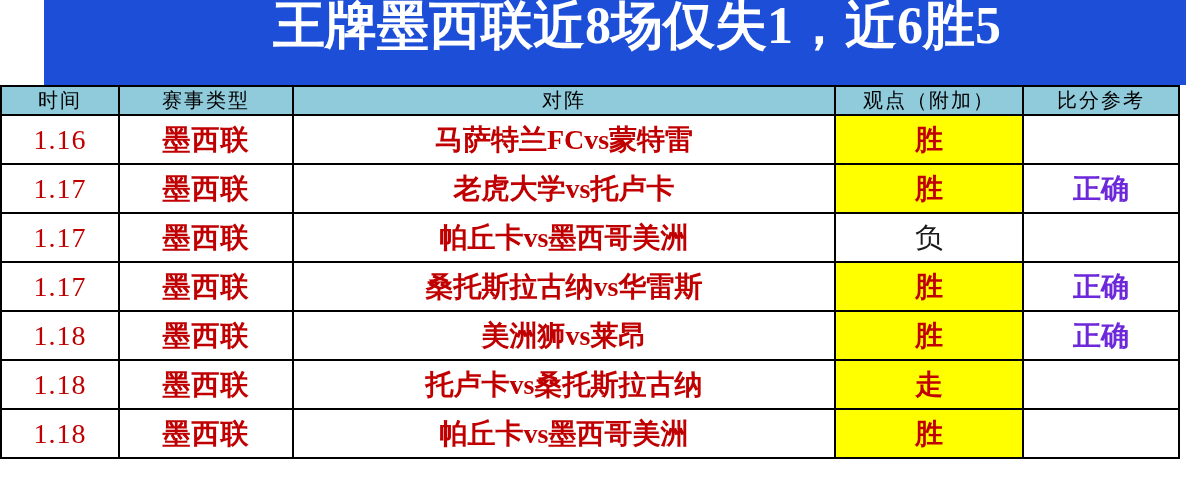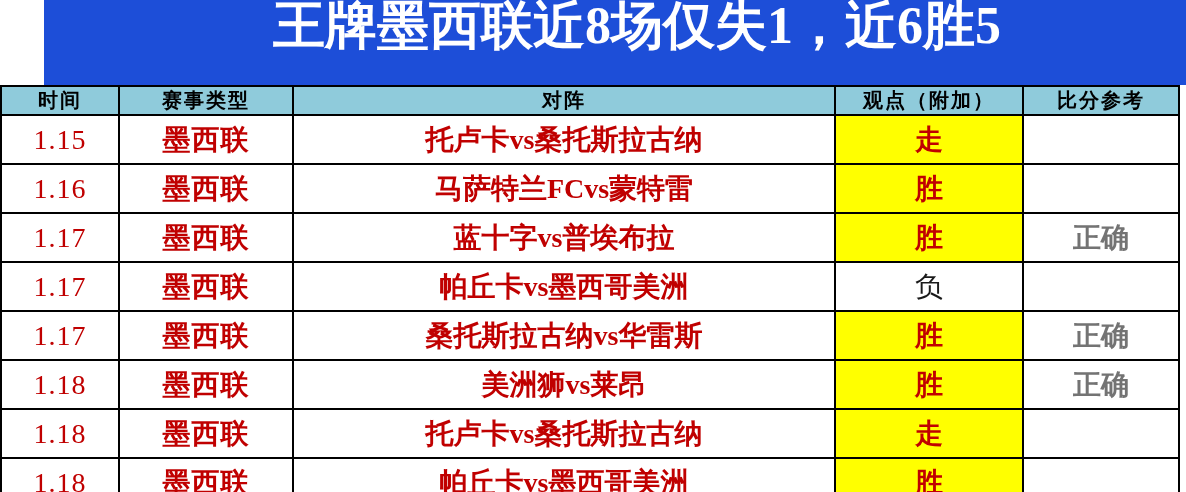--- a/index.html
+++ b/index.html
@@ -63,21 +63,21 @@
     padding: 0;
     overflow: hidden;
     white-space: nowrap;
   }
 
   thead th {
     background: #8fcbdb;
     color: #000000;
     height: 27px;
     font-size: 20px;
-    font-weight: bold;
+    font-weight: normal;
     font-family: "Liberation Serif", "DejaVu Serif", serif;
     letter-spacing: 2px;
   }
 
   tbody td {
     height: 47px;
     background: #ffffff;
     color: #c00000;
     font-size: 28px;
     font-weight: bold;
@@ -95,21 +95,21 @@
     background: #ffff00;
     color: #c00000;
   }
   tbody td.cell-view.plain {
     background: #ffffff;
     color: #1a1a1a;
     font-weight: normal;
   }
   tbody td.cell-score {
     background: #ffffff;
-    color: #737373;
+    color: #6d28d9;
   }
 </style>
 </head>
 <body>
 
 <div id="app">
 
   <div class="banner">
     <div class="banner-title">王牌墨西联近8场仅失1，近6胜5</div>
   </div>
@@ -126,37 +126,30 @@
       <tr>
         <th>时间</th>
         <th>赛事类型</th>
         <th>对阵</th>
         <th>观点（附加）</th>
         <th>比分参考</th>
       </tr>
     </thead>
     <tbody id="table-body">
         <tr>
-          <td class="cell-time">1.15</td>
-          <td class="cell-league">墨西联</td>
-          <td class="cell-match">托卢卡vs桑托斯拉古纳</td>
-          <td class="cell-view">走</td>
-          <td class="cell-score"></td>
-        </tr>
-        <tr>
           <td class="cell-time">1.16</td>
           <td class="cell-league">墨西联</td>
           <td class="cell-match">马萨特兰FCvs蒙特雷</td>
           <td class="cell-view">胜</td>
           <td class="cell-score"></td>
         </tr>
         <tr>
           <td class="cell-time">1.17</td>
           <td class="cell-league">墨西联</td>
-          <td class="cell-match">蓝十字vs普埃布拉</td>
+          <td class="cell-match">老虎大学vs托卢卡</td>
           <td class="cell-view">胜</td>
           <td class="cell-score">正确</td>
         </tr>
         <tr>
           <td class="cell-time">1.17</td>
           <td class="cell-league">墨西联</td>
           <td class="cell-match">帕丘卡vs墨西哥美洲</td>
           <td class="cell-view plain">负</td>
           <td class="cell-score"></td>
         </tr>

